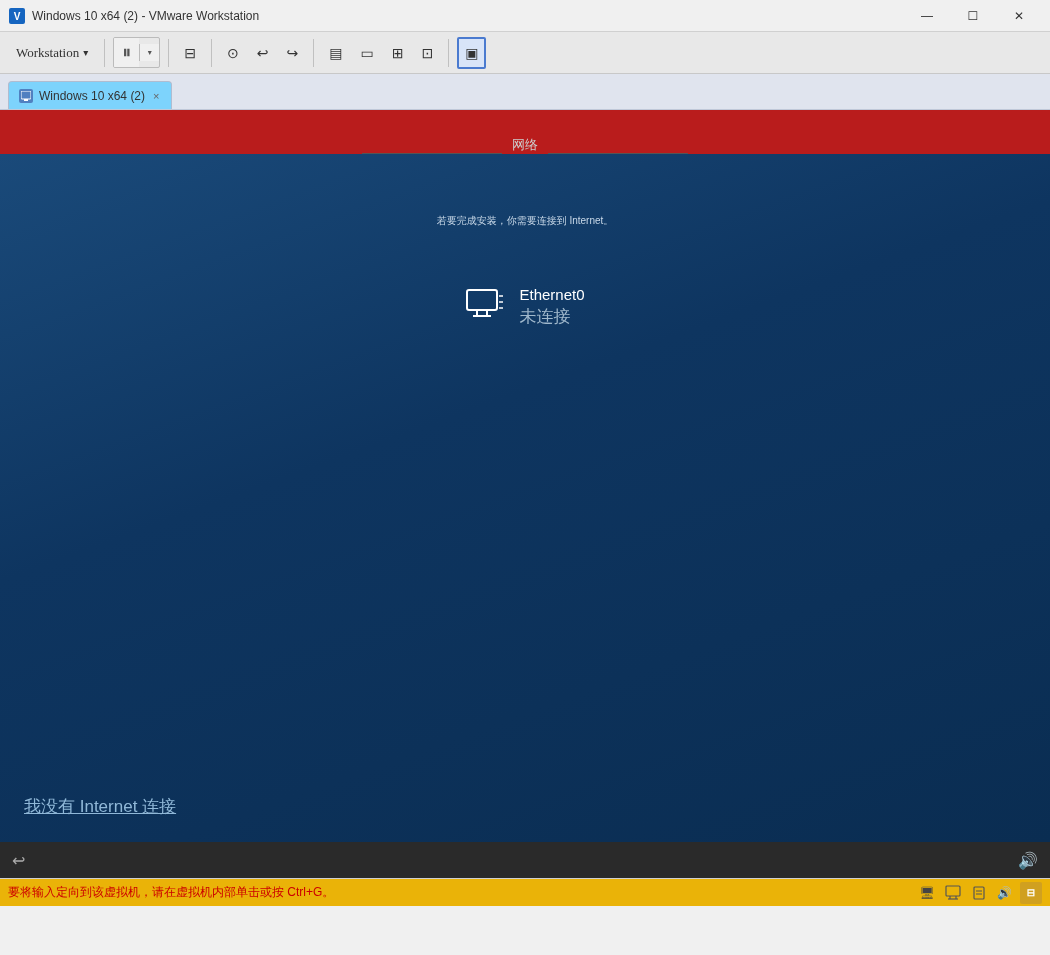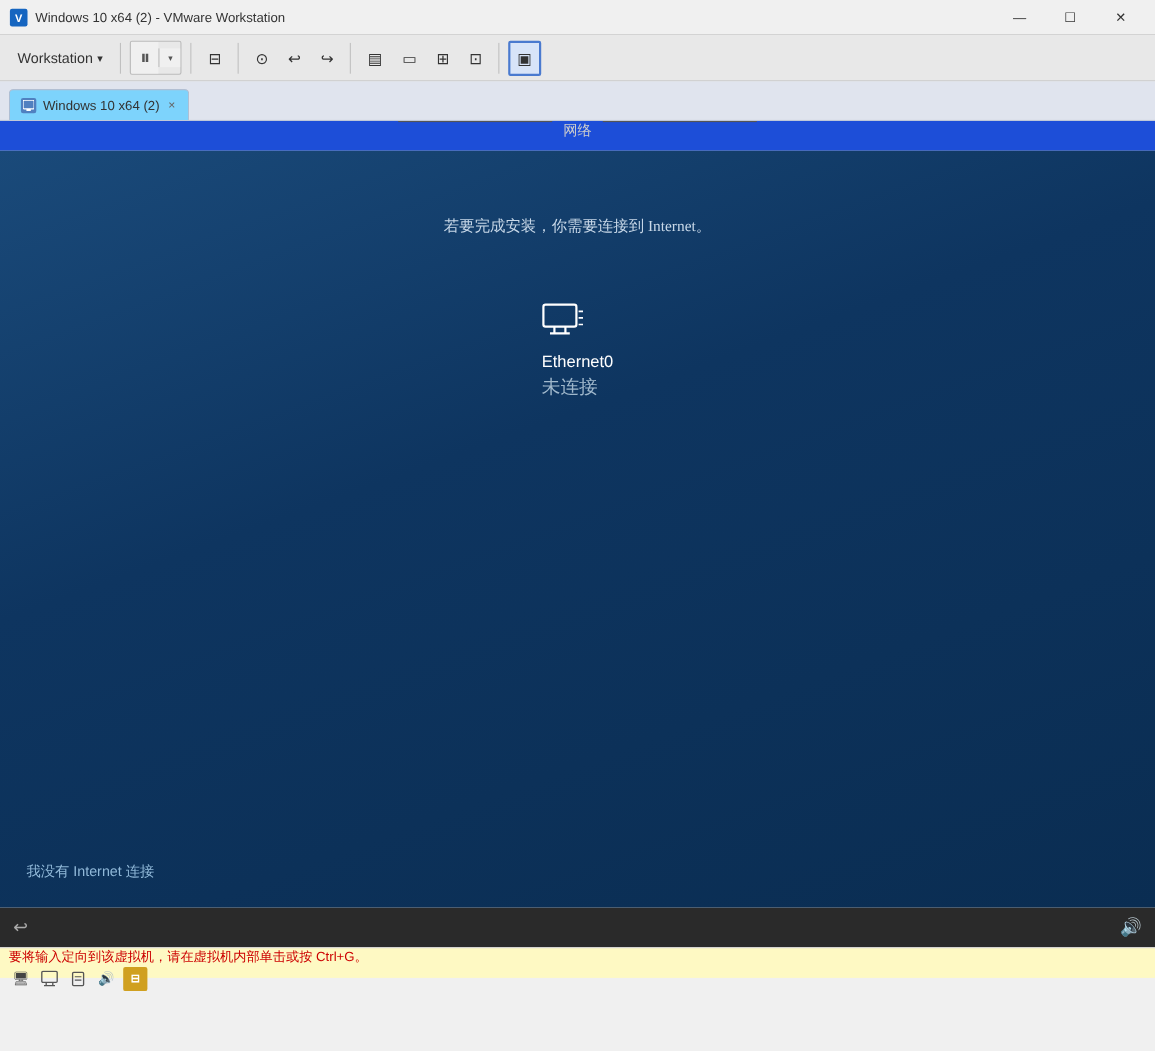--- a/index.html
+++ b/index.html
@@ -116,24 +116,24 @@
     }
     .tab .close-btn {
       font-size: 11px;
       color: #666;
       cursor: pointer;
       padding: 0 2px;
     }
 
     
     #vm-header {
-      height: 27px;
-      background: #1d4ed8;
-      display: flex;
-      align-items: flex-start;
+      height: 44px;
+      background: #b91c1c;
+      display: flex;
+      align-items: flex-end;
       justify-content: center;
       color: #ccc;
       font-size: 13px;
     }
     #vm-header .header-line {
       width: 140px;
       height: 1px;
       background: #555;
       margin: 0 10px;
     }
@@ -155,34 +155,32 @@
       color: white;
       font-size: 36px;
       font-weight: 300;
       text-align: center;
       margin-bottom: 20px;
       letter-spacing: 0.5px;
     }
 
     .vm-subtitle {
       color: #c8d8e8;
-      font-size: 14px;
+      font-size: 10px;
       text-align: left;
       margin-bottom: 50px;
-      font-family: Liberation Serif, serif;
     }
 
     .network-item {
       display: flex;
       align-items: flex-start;
       gap: 14px;
       cursor: pointer;
       padding: 8px 16px;
       border-radius: 4px;
-      flex-direction: column;
     }
 
     .network-icon {
       width: 40px;
       height: 32px;
       display: flex;
       align-items: center;
       justify-content: center;
       margin-top: 2px;
     }
@@ -195,22 +193,23 @@
     .network-info .status {
       color: #a0b8cc;
       font-size: 17px;
     }
 
     .no-internet-link {
       position: absolute;
       bottom: 24px;
       left: 24px;
       color: #90b8d8;
-      font-size: 13px;
-      cursor: pointer;
+      font-size: 17px;
+      cursor: pointer;
+      text-decoration: underline;
       margin-top: 24px;
     }
 
     
     #vm-bottom-bar {
       height: 36px;
       background: #2a2a2a;
       display: flex;
       align-items: center;
       padding: 0 12px;
@@ -218,27 +217,27 @@
     .bottom-left-icon, .bottom-right-icon {
       color: #aaa;
       font-size: 16px;
       cursor: pointer;
     }
     .bottom-spacer { flex: 1; }
 
     
     #status-bar {
       height: 28px;
-      background: #fef9c3;
+      background: #eab308;
       border-top: 1px solid #d0d0d0;
       display: flex;
+      align-items: center;
       padding: 0 8px;
       font-size: 12px;
       color: #333;
-      flex-direction: column;
     }
     #status-bar .status-text {
       flex: 1;
       color: #c00;
       font-size: 12px;
     }
     #status-bar .status-icons {
       display: flex;
       gap: 4px;
       align-items: center;
@@ -259,20 +258,21 @@
     .workstation-btn {
       display: flex;
       align-items: center;
       gap: 4px;
       padding: 4px 8px;
       cursor: pointer;
       border-radius: 2px;
       font-size: 13px;
       font-weight: 500;
       color: #333;
+      font-family: Liberation Serif, serif;
     }
 
     
     .power-group {
       display: flex;
       align-items: center;
       border: 1px solid #bbb;
       border-radius: 2px;
       overflow: hidden;
     }

